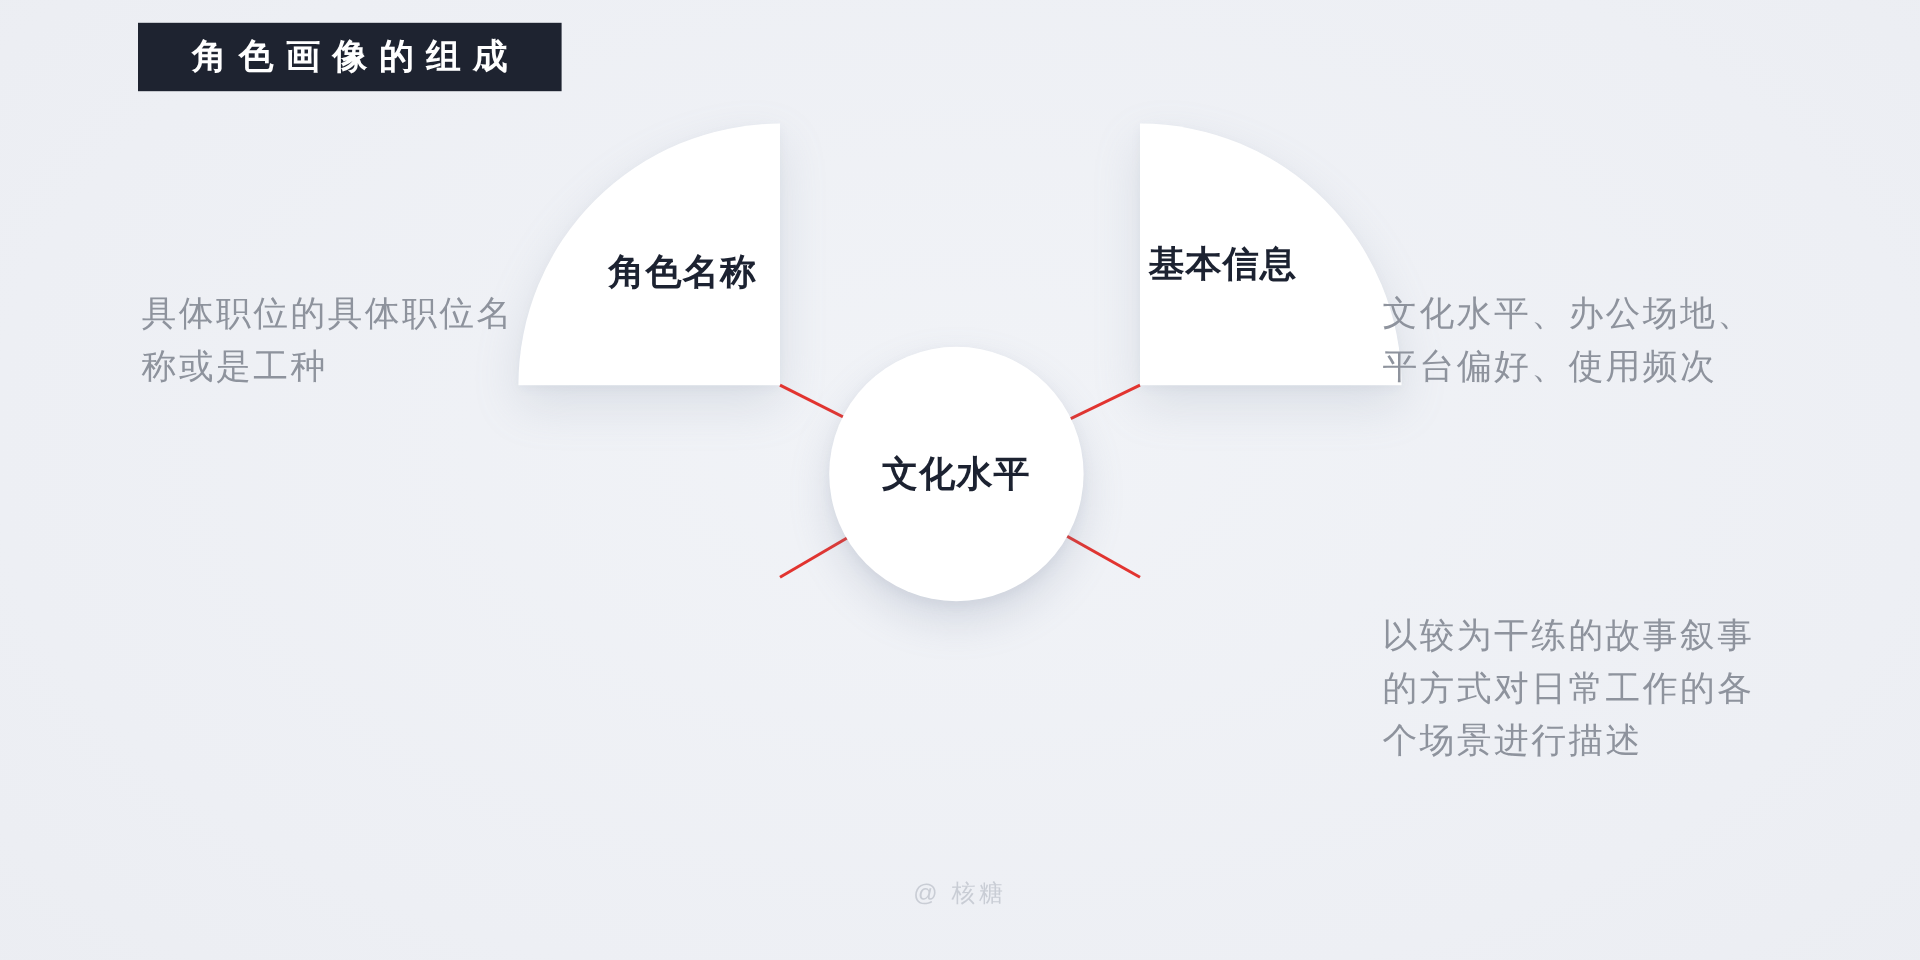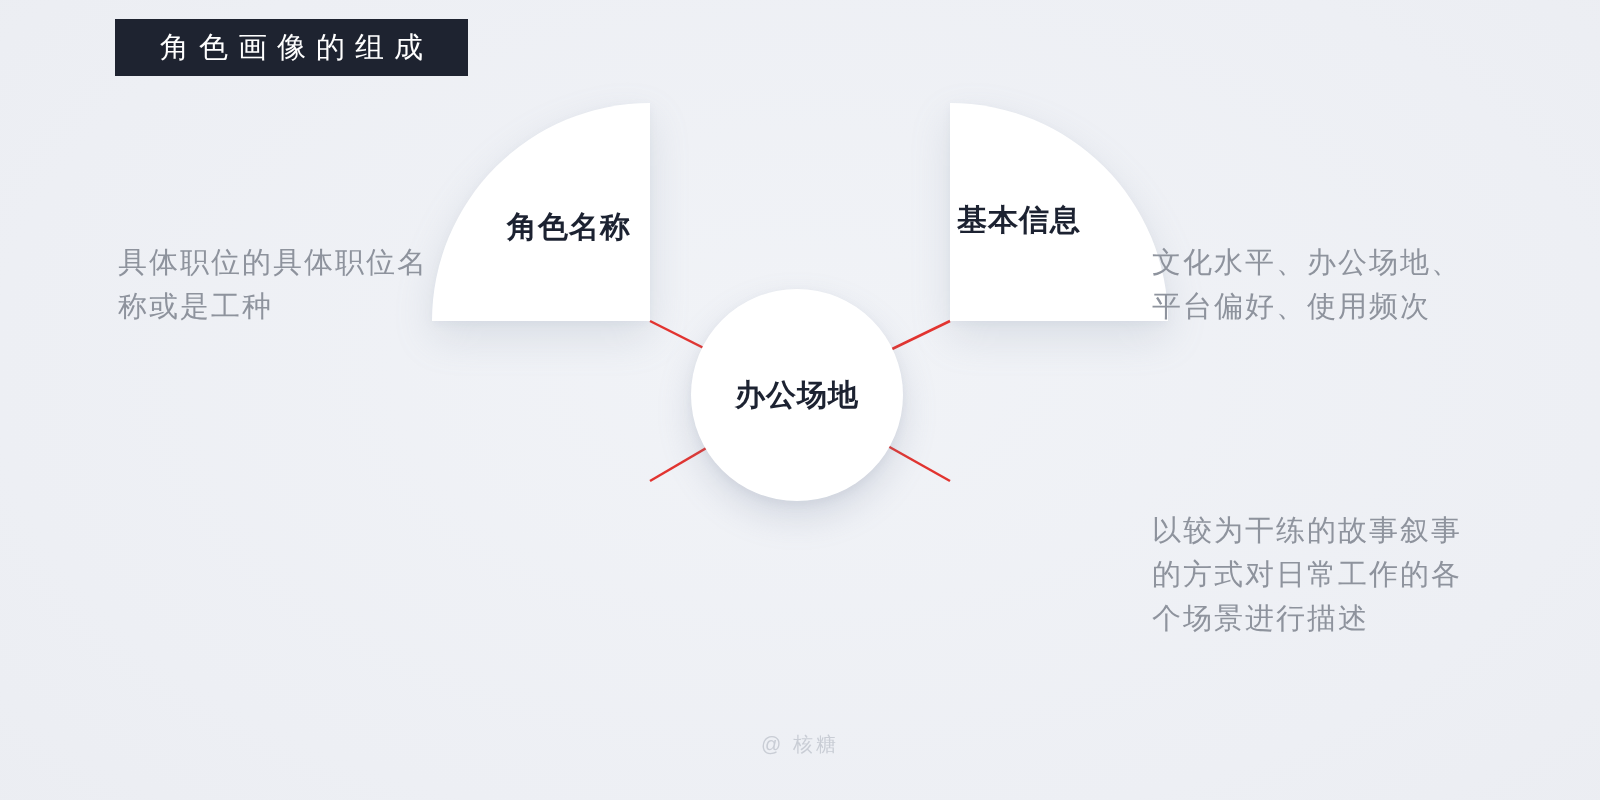--- a/index.html
+++ b/index.html
@@ -30,21 +30,21 @@
   .title-badge {
     position: absolute;
     left: 115px; top: 19px;
     width: 353px; height: 57px;
     background: var(--title-bg);
     display: flex; align-items: center; justify-content: center;
   }
   .title-badge span {
     color: var(--title-text);
     font-size: 29px;
-    font-weight: normal;
+    font-weight: bold;
     letter-spacing: 10px;
     padding-left: 10px; 
     white-space: nowrap;
   }
 
   
   .quadrant {
     position: absolute;
     width: 218px; height: 218px;
     background: var(--panel);
@@ -145,21 +145,21 @@
   </div>
 
   <svg class="connectors" viewBox="0 0 1600 800" xmlns="http://www.w3.org/2000/svg">
     <line x1="650" y1="321" x2="797" y2="395"></line>
     <line x1="950" y1="321" x2="797" y2="395"></line>
     <line x1="650" y1="481" x2="797" y2="395"></line>
     <line x1="950" y1="481" x2="797" y2="395"></line>
   </svg>
 
   <div class="center-node">
-    <span class="center-node-label">办公场地</span>
+    <span class="center-node-label">文化水平</span>
   </div>
 
   <div class="description desc-tl">具体职位的具体职位名
 称或是工种</div>
   <div class="description desc-tr">文化水平、办公场地、
 平台偏好、使用频次</div>
   <div class="description desc-br">以较为干练的故事叙事
 的方式对日常工作的各
 个场景进行描述</div>
 

